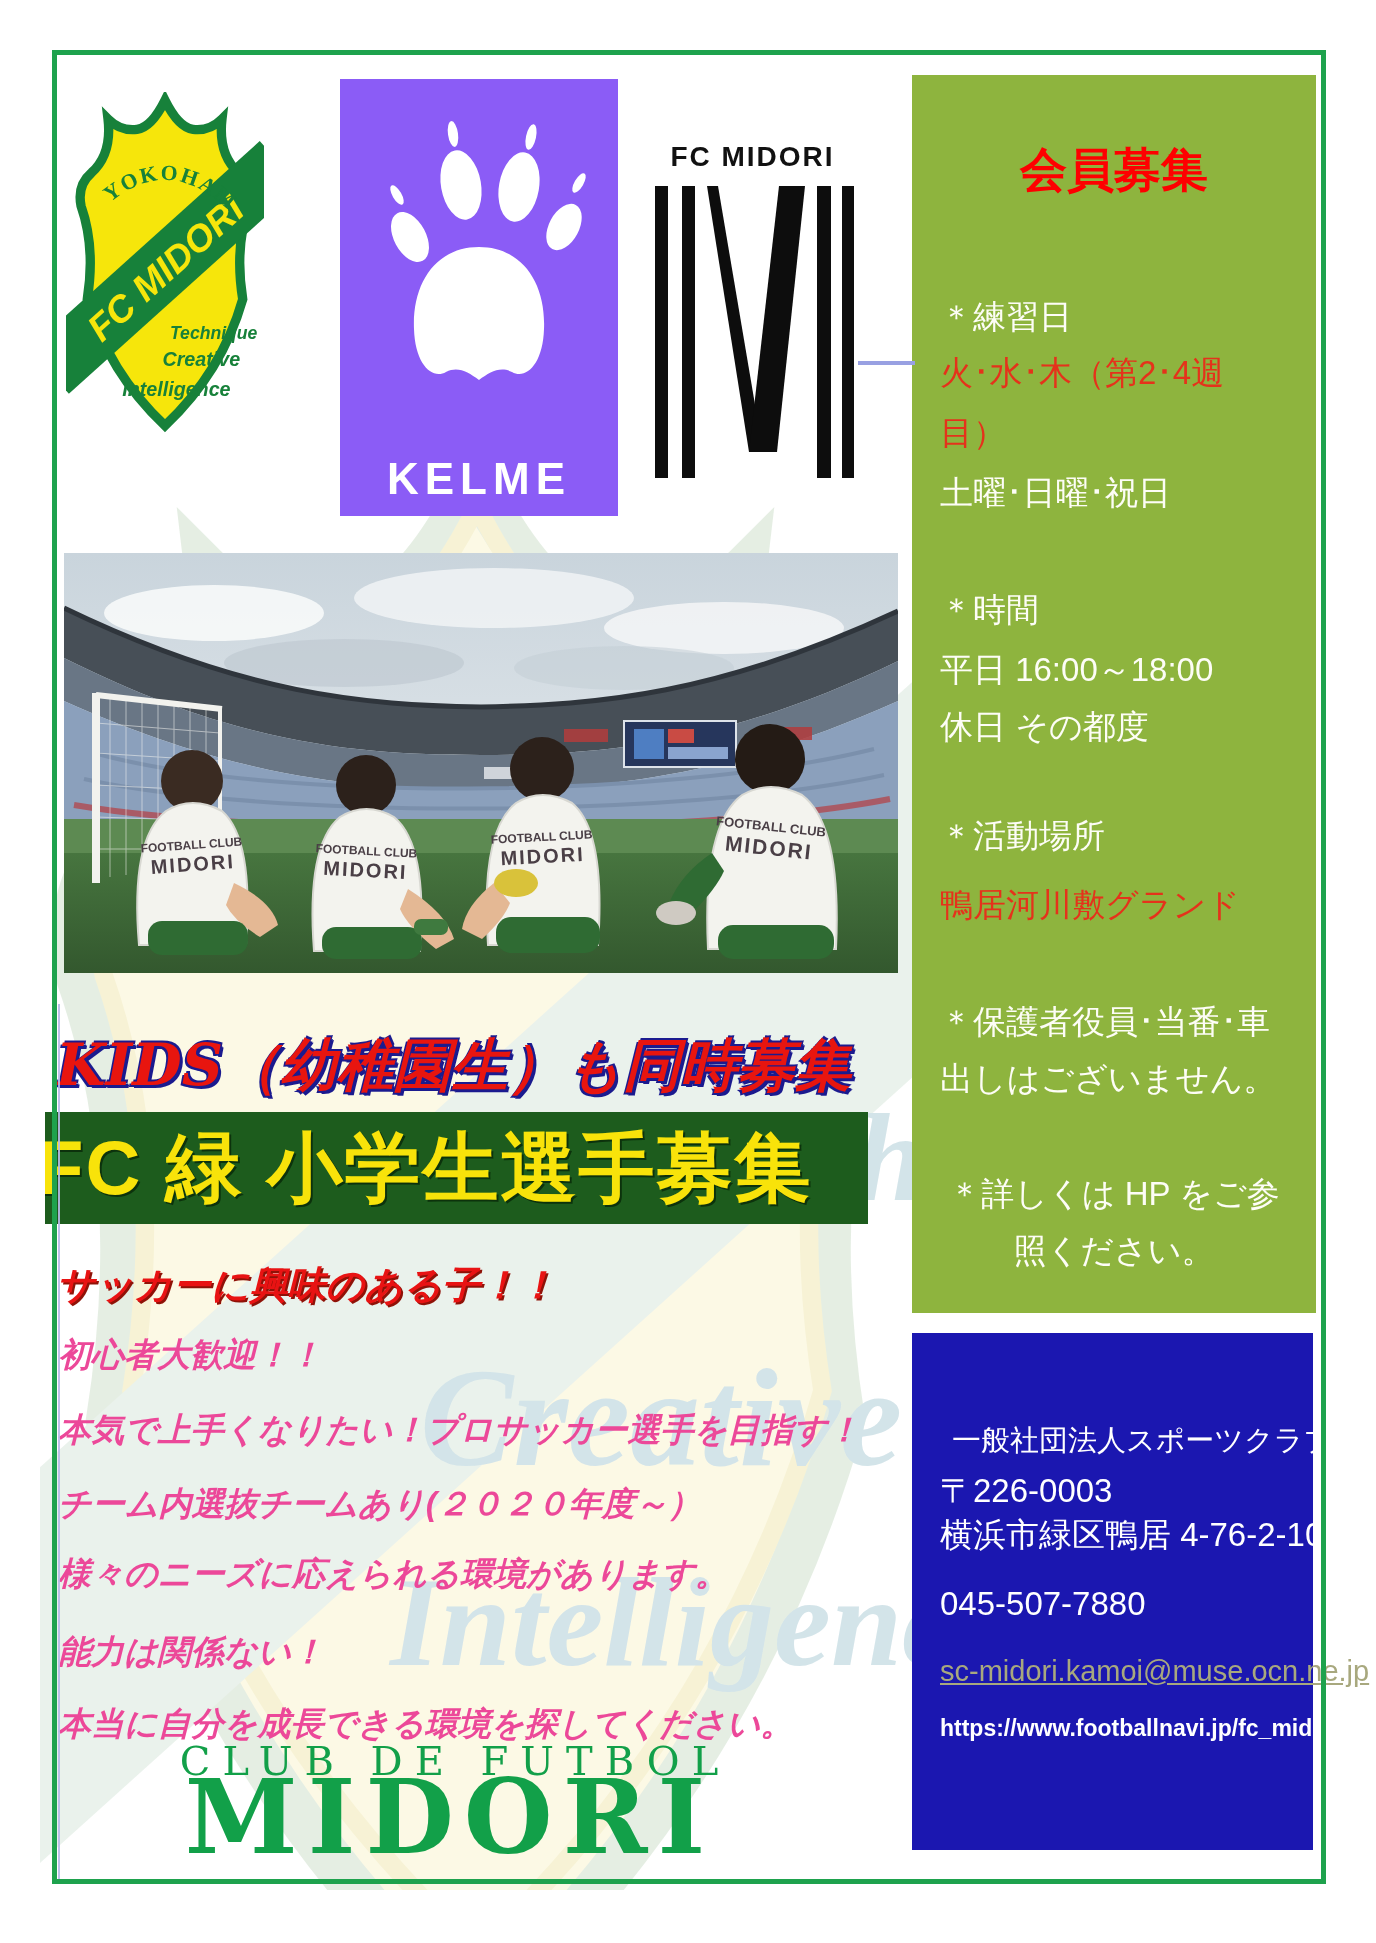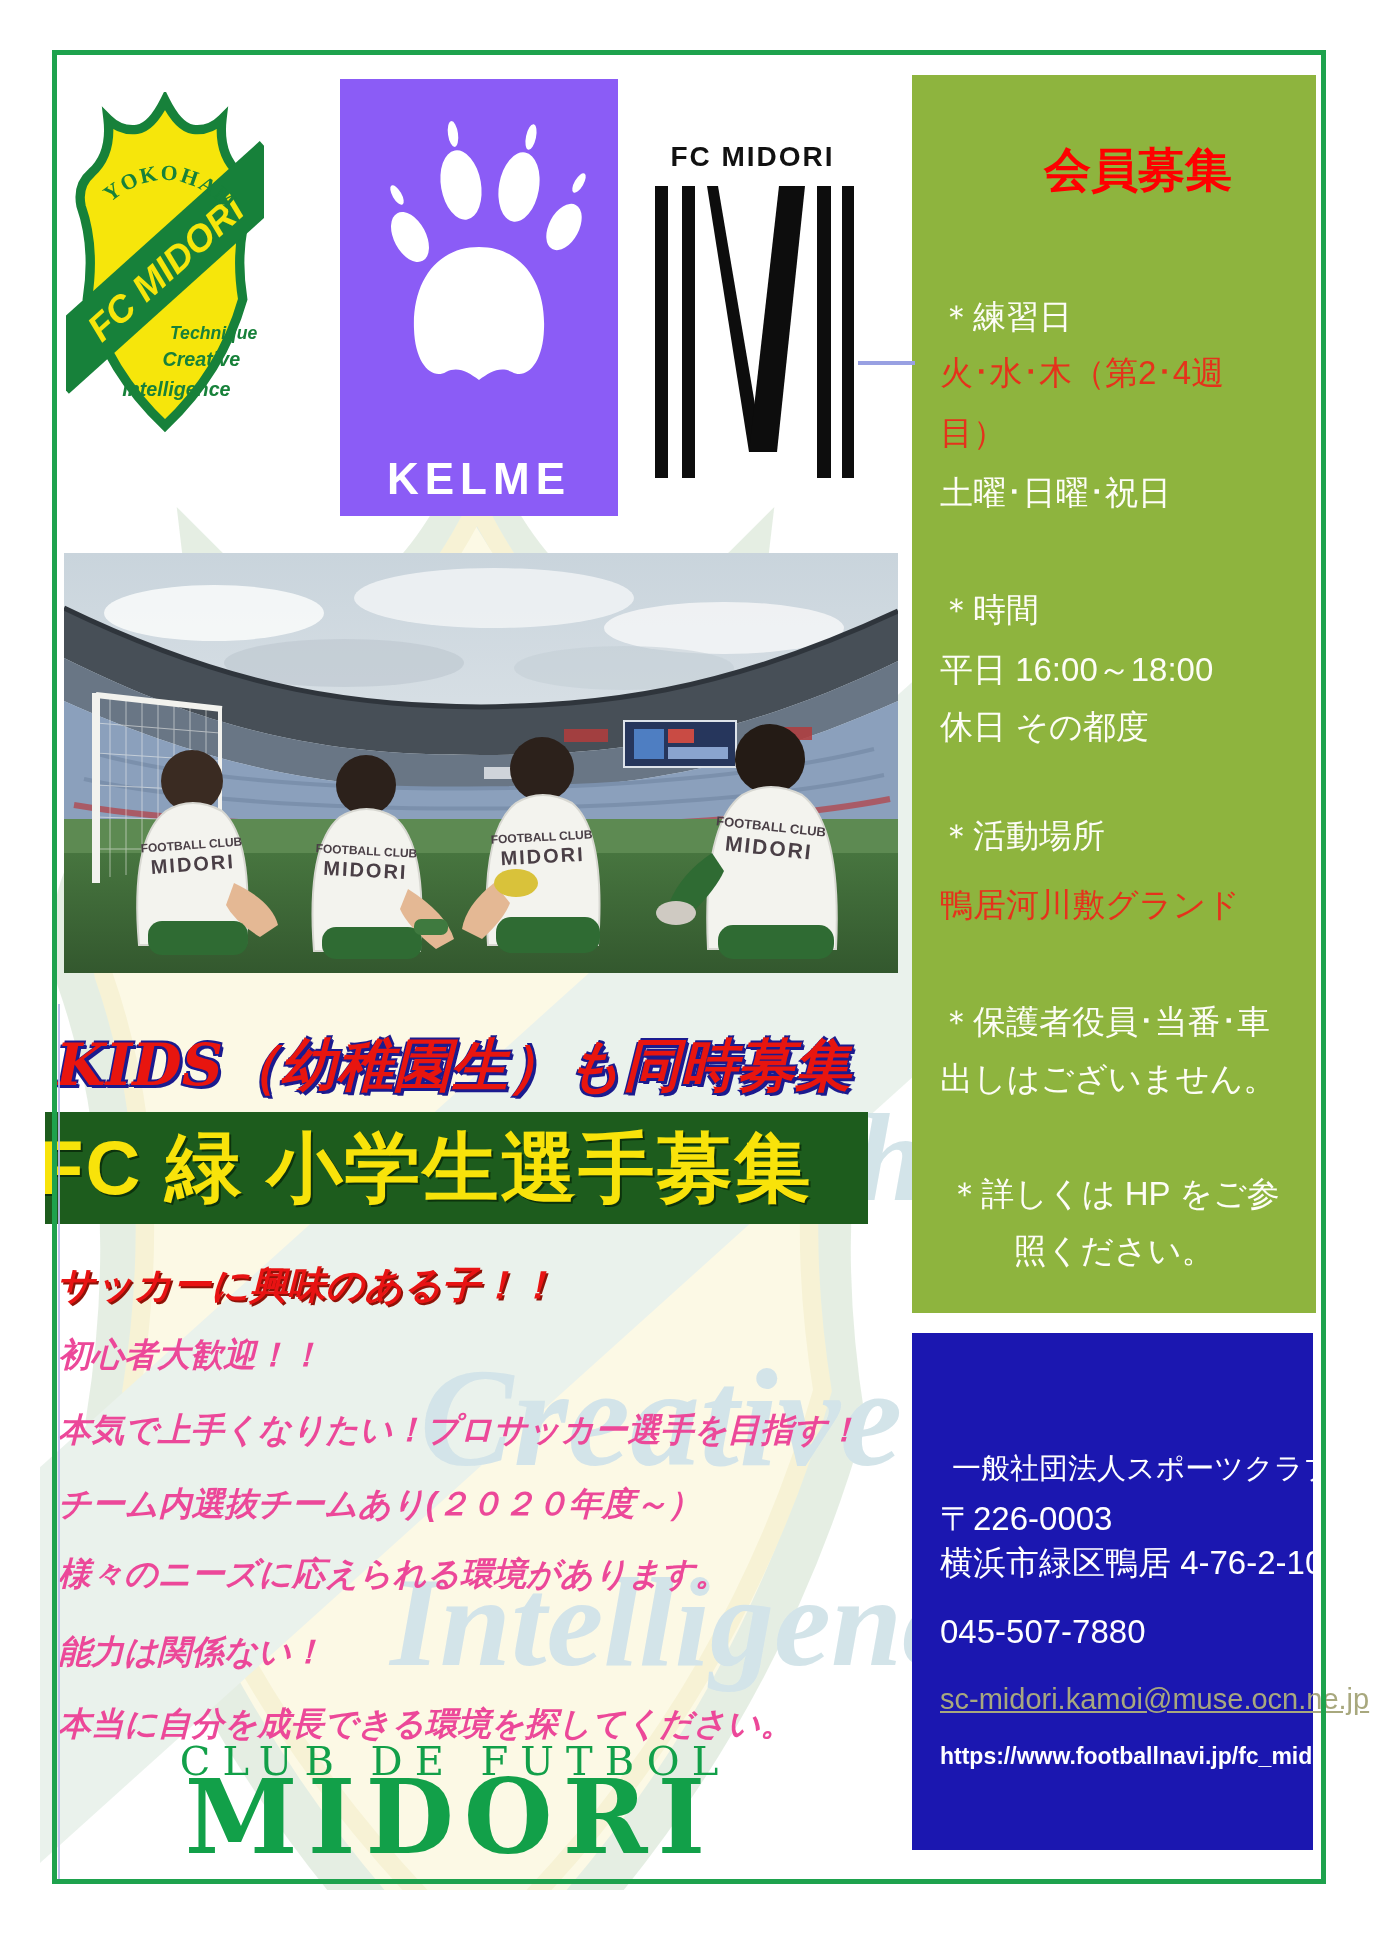--- a/index.html
+++ b/index.html
@@ -19,26 +19,26 @@
   #fcm-wordmark{left:650px;top:141px;width:205px;text-align:center;font-size:28px;font-weight:bold;
       letter-spacing:2px;color:#111;z-index:4;}
   #fcm-mark{left:655px;top:186px;width:200px;height:292px;z-index:4;}
   .artifact-dash{left:858px;top:361px;width:57px;height:4px;background:#98a0e2;z-index:4;}
   .artifact-vline{left:58px;top:1004px;width:2px;height:876px;background:#b7bae9;opacity:.9;z-index:4;}
   
   #stadium-photo{left:64px;top:553px;width:834px;height:420px;z-index:3;}
   
   #member-panel{left:912px;top:75px;width:404px;height:1238px;background:#8eb43e;z-index:3;}
   #member-panel .title{position:absolute;top:64px;left:0;width:100%;text-align:center;
-      font-size:47px;font-weight:bold;color:#fe0000;padding-left:24px;}
+      font-size:47px;font-weight:bold;color:#fe0000;}
   .mp-item{position:absolute;left:28px;width:340px;font-size:33px;line-height:60px;color:#fdfdf6;}
   .mp-red{color:#e5321b;}
   
   #contact-box{left:912px;top:1333px;width:401px;height:517px;background:#1b17b0;z-index:3;color:#fff;}
-  .cb-item{position:absolute;left:28px;white-space:nowrap;margin-top:28px;}
+  .cb-item{position:absolute;left:28px;white-space:nowrap;}
   #contact-box a{color:#a8a87e;text-decoration:underline;}
   
   #kids-headline{left:56px;top:1028px;width:860px;font-family:"DejaVu Serif",serif;
      font-size:57px;font-weight:bold;font-style:italic;color:#e8150f;white-space:nowrap;z-index:3;
      text-shadow:2px 2px 0 #1b1b8f,-2px 2px 0 #1b1b8f,2px -2px 0 #1b1b8f,3px 3px 0 #1b1b8f;}
   #banner{left:45px;top:1112px;width:823px;height:112px;background:#1d5c1d;z-index:3;overflow:hidden;}
   #banner .txt{margin-left:-8px;white-space:nowrap;font-size:76px;line-height:112px;font-weight:bold;
      color:#f8e30a;letter-spacing:2px;text-shadow:2px 2px 0 #0c320c;}
   #hook-line{left:56px;top:1260px;font-size:38px;font-weight:bold;font-style:italic;color:#e81313;
      white-space:nowrap;z-index:3;text-shadow:2px 2px 0 #8f1208;}

